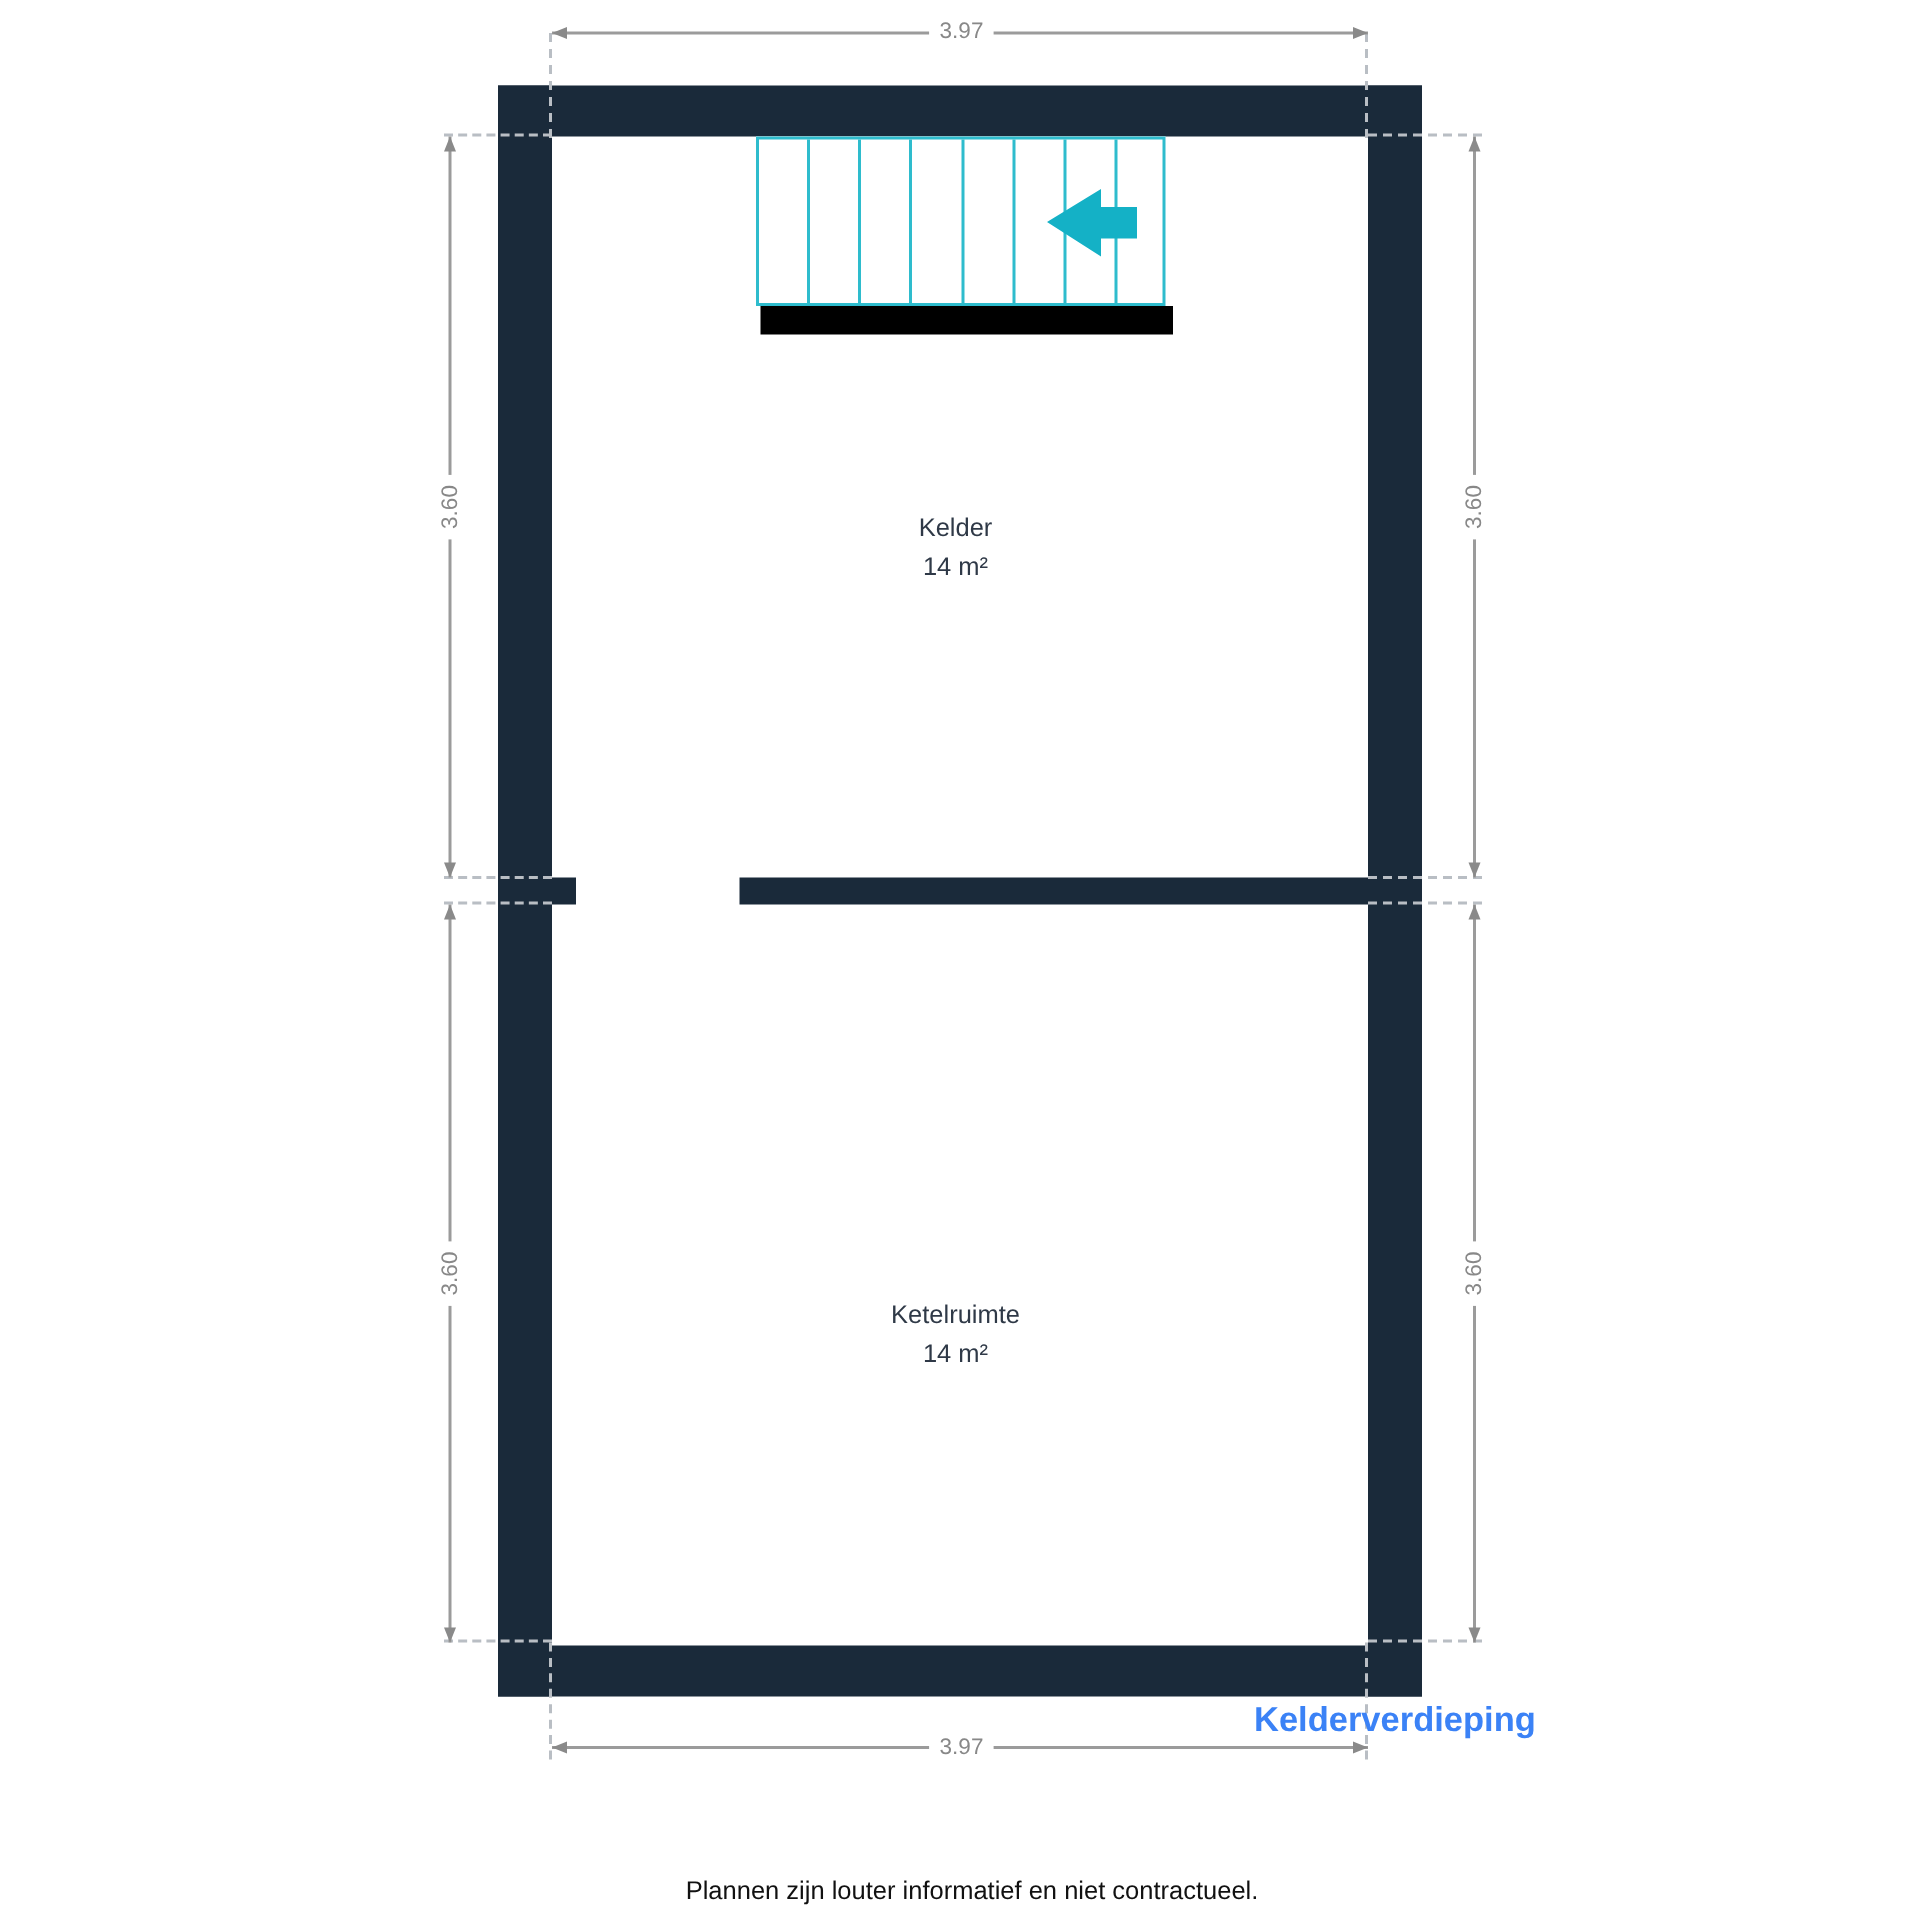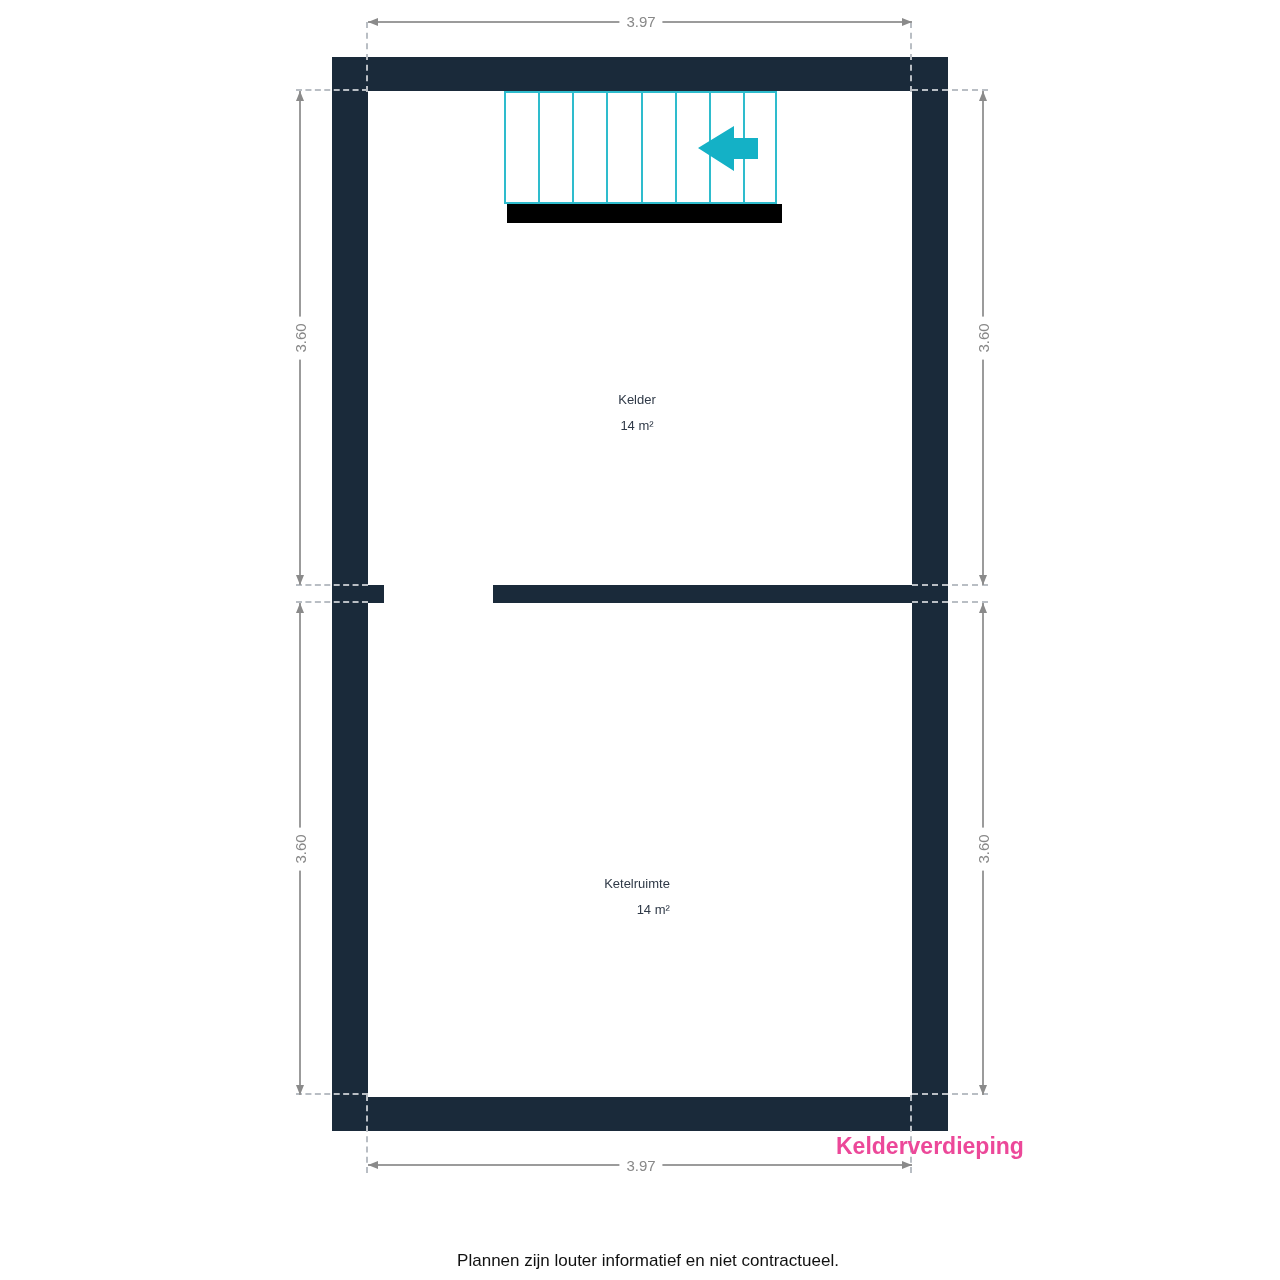--- a/index.html
+++ b/index.html
@@ -34,23 +34,23 @@
   .arr-left{border-top:4px solid transparent;border-bottom:4px solid transparent;border-right:10px solid #8a8a8a;}
   .arr-right{border-top:4px solid transparent;border-bottom:4px solid transparent;border-left:10px solid #8a8a8a;}
   .arr-up{border-left:4px solid transparent;border-right:4px solid transparent;border-bottom:10px solid #8a8a8a;}
   .arr-down{border-left:4px solid transparent;border-right:4px solid transparent;border-top:10px solid #8a8a8a;}
 
   
   .dim-label{position:absolute;background:#fff;color:#888;font-size:15px;padding:1px 7px;white-space:nowrap;transform:translate(-50%,-50%);}
   .dim-label.rot{transform:translate(-50%,-50%) rotate(-90deg);}
 
   
-  .room-label{position:absolute;transform:translateX(-50%);text-align:center;color:#2f3947;font-size:13px;line-height:26px;white-space:nowrap;margin-top:48px;}
+  .room-label{position:absolute;transform:translateX(-50%);text-align:center;color:#2f3947;font-size:17px;line-height:26px;white-space:nowrap;}
 
-  .floor-title{position:absolute;left:836px;top:1133px;font-size:23px;font-weight:700;color:#ec4899;white-space:nowrap;}
+  .floor-title{position:absolute;left:836px;top:1133px;font-size:23px;font-weight:700;color:#3b82f6;white-space:nowrap;}
   .disclaimer{position:absolute;left:16px;right:0;top:1251px;text-align:center;font-size:17px;color:#111;}
 </style>
 </head>
 <body>
 
 <div class="plan">
 
   <div class="wall wall-top"></div>
   <div class="wall wall-bottom"></div>
   <div class="wall wall-left"></div>
@@ -113,21 +113,21 @@
 
   <div class="dim-v" style="left:982px;top:603px;height:492px;"></div>
   <div class="arr arr-up" style="left:979px;top:603px;"></div>
   <div class="arr arr-down" style="left:979px;top:1085px;"></div>
   <div class="dim-label rot" style="left:983px;top:849px;">3.60</div>
 
   <div class="room-label" style="left:637px;top:339px;">
     <div>Kelder</div>
     <div>14 m²</div>
   </div>
-  <div class="room-label" style="left:637px;top:823px;text-align:right;">
+  <div class="room-label" style="left:637px;top:864px;">
     <div>Ketelruimte</div>
     <div>14 m²</div>
   </div>
 
   <div class="floor-title">Kelderverdieping</div>
   <div class="disclaimer">Plannen zijn louter informatief en niet contractueel.</div>
 
 </div>
 
 </body></html>

